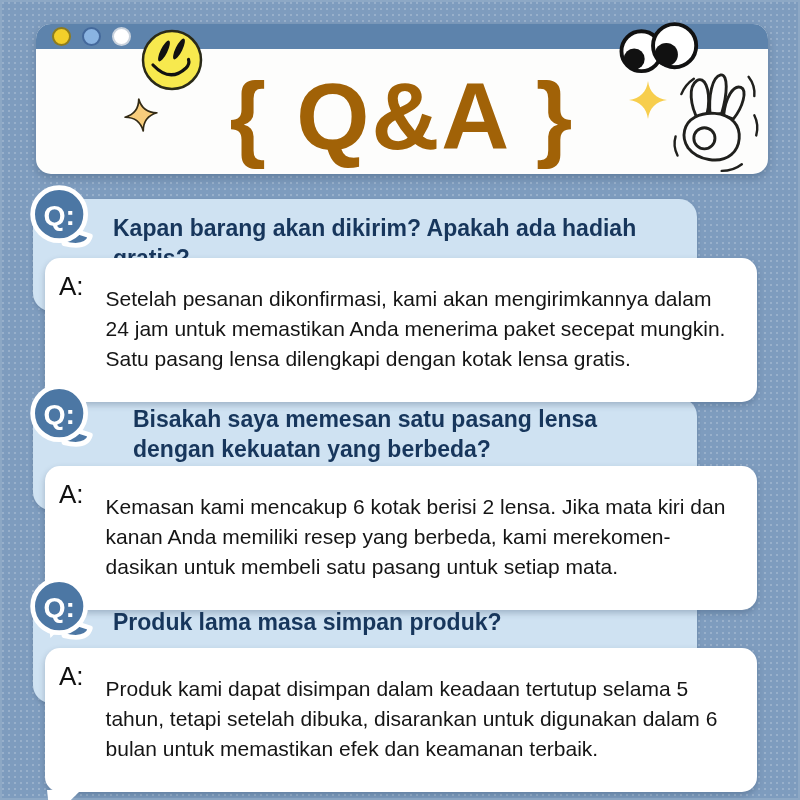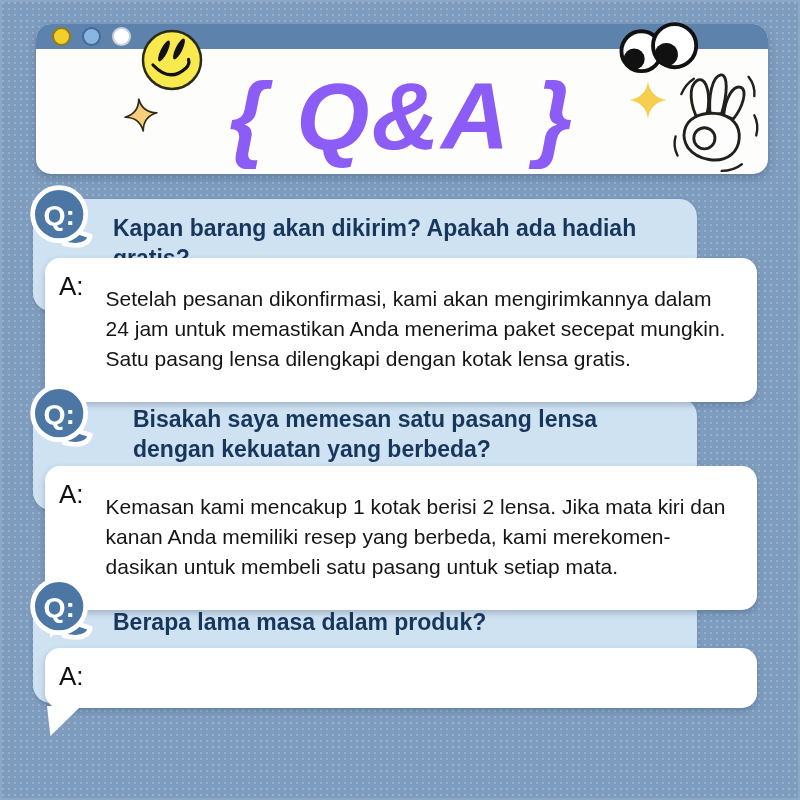--- a/index.html
+++ b/index.html
@@ -22,22 +22,22 @@
     position:absolute;left:0;top:0;right:0;height:25px;
     background:#5d83ac;border-radius:15px 15px 0 0;
     display:flex;align-items:center;gap:11px;padding-left:16px;
   }
   .dot{width:19px;height:19px;border-radius:50%;box-sizing:border-box;}
   .dot-yellow{background:#f3cf2a;border:2px solid #8f7c1c;}
   .dot-blue{background:#8ab4e2;border:2px solid #44699c;}
   .dot-white{background:#ffffff;border:2px solid #c9d2dd;}
   .title{
     position:absolute;left:0;right:0;top:46px;text-align:center;
-    font-size:94px;line-height:1;font-weight:bold;font-style:italic;
-    color:#8b5cf6;letter-spacing:2px;white-space:nowrap;
+    font-size:94px;line-height:1;font-weight:bold;
+    color:#a16207;letter-spacing:2px;white-space:nowrap;
   }
   .smiley{position:absolute;left:104px;top:4px;width:64px;height:64px;z-index:3;}
   .sparkle-left{position:absolute;left:88px;top:74px;width:34px;height:34px;transform:rotate(-8deg);}
   .eyes{position:absolute;left:566px;top:-6px;width:112px;height:62px;z-index:3;}
   .sparkle-right{position:absolute;left:592px;top:56px;width:40px;height:40px;}
   .hand{position:absolute;left:630px;top:34px;width:96px;height:126px;z-index:3;}
 
   
   .qa-section{position:absolute;left:0;right:0;}
   .s1{top:182px;} .s2{top:381px;} .s3{top:574px;}
@@ -141,35 +141,36 @@
       <text class="qb-text" x="35" y="45" text-anchor="middle">Q:</text>
     </svg>
   </section>
 
   <section class="qa-section s2">
     <div class="band">
       <p class="question">Bisakah saya memesan satu pasang lensa dengan kekuatan yang berbeda?</p>
     </div>
     <div class="card">
       <span class="a-label">A:</span>
-      <p class="a-text">Kemasan kami mencakup 1 kotak berisi 2 lensa. Jika mata kiri dan kanan Anda memiliki resep yang berbeda, kami merekomen-dasikan untuk membeli satu pasang untuk setiap mata.</p>
+      <p class="a-text">Kemasan kami mencakup 6 kotak berisi 2 lensa. Jika mata kiri dan kanan Anda memiliki resep yang berbeda, kami merekomen-dasikan untuk membeli satu pasang untuk setiap mata.</p>
     </div>
     <svg class="q-bubble" viewBox="0 0 76 76">
       <path d="M40 48 L68 57 Q64 71 40 65 Z" fill="#4c77a4" stroke="#ffffff" stroke-width="5" stroke-linejoin="round"></path>
       <circle cx="35" cy="34" r="28" fill="#4c77a4" stroke="#ffffff" stroke-width="5"></circle>
       <text class="qb-text" x="35" y="45" text-anchor="middle">Q:</text>
     </svg>
   </section>
 
   <section class="qa-section s3">
     <div class="band">
-      <p class="question">Berapa lama masa dalam produk?</p>
+      <p class="question">Produk lama masa simpan produk?</p>
     </div>
     <div class="card">
       <span class="a-label">A:</span>
+      <p class="a-text">Produk kami dapat disimpan dalam keadaan tertutup selama 5 tahun, tetapi setelah dibuka, disarankan untuk digunakan dalam 6 bulan untuk memastikan efek dan keamanan terbaik.</p>
     </div>
     <svg class="q-bubble" viewBox="0 0 76 76">
       <path d="M40 48 L68 57 Q64 71 40 65 Z" fill="#4c77a4" stroke="#ffffff" stroke-width="5" stroke-linejoin="round"></path>
       <circle cx="35" cy="34" r="28" fill="#4c77a4" stroke="#ffffff" stroke-width="5"></circle>
       <text class="qb-text" x="35" y="45" text-anchor="middle">Q:</text>
     </svg>
   </section>
 
 </div>
 

